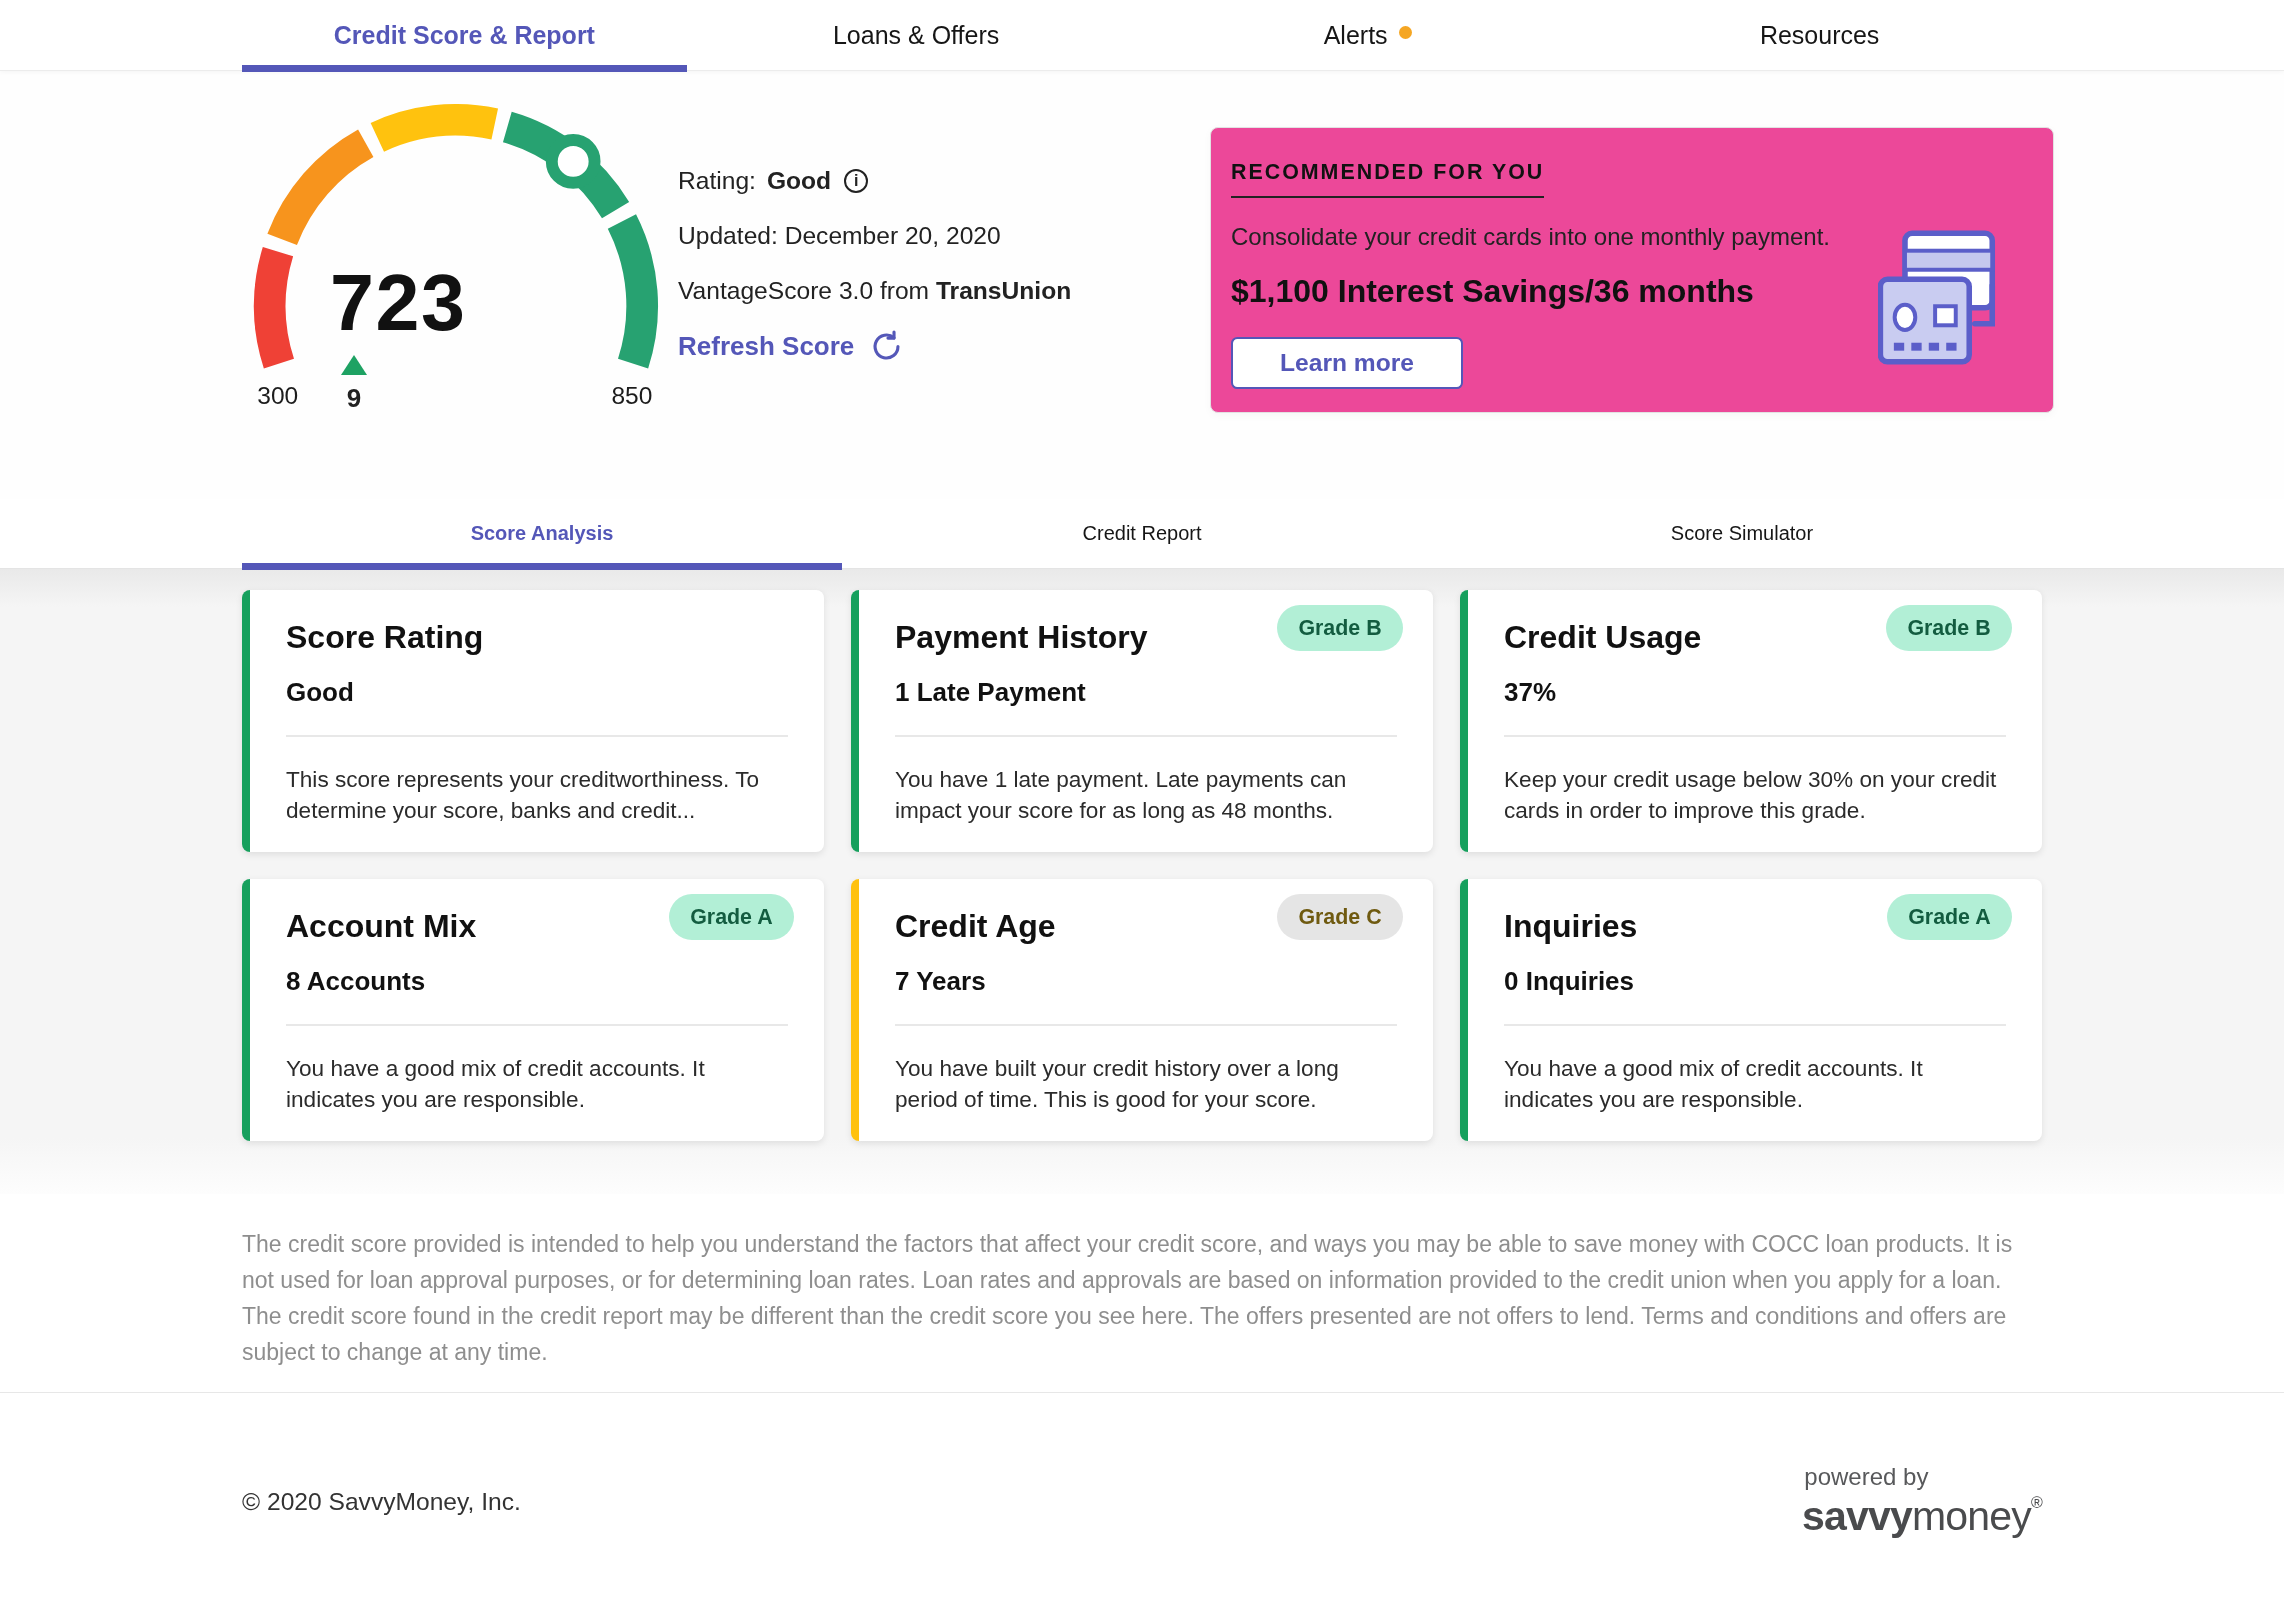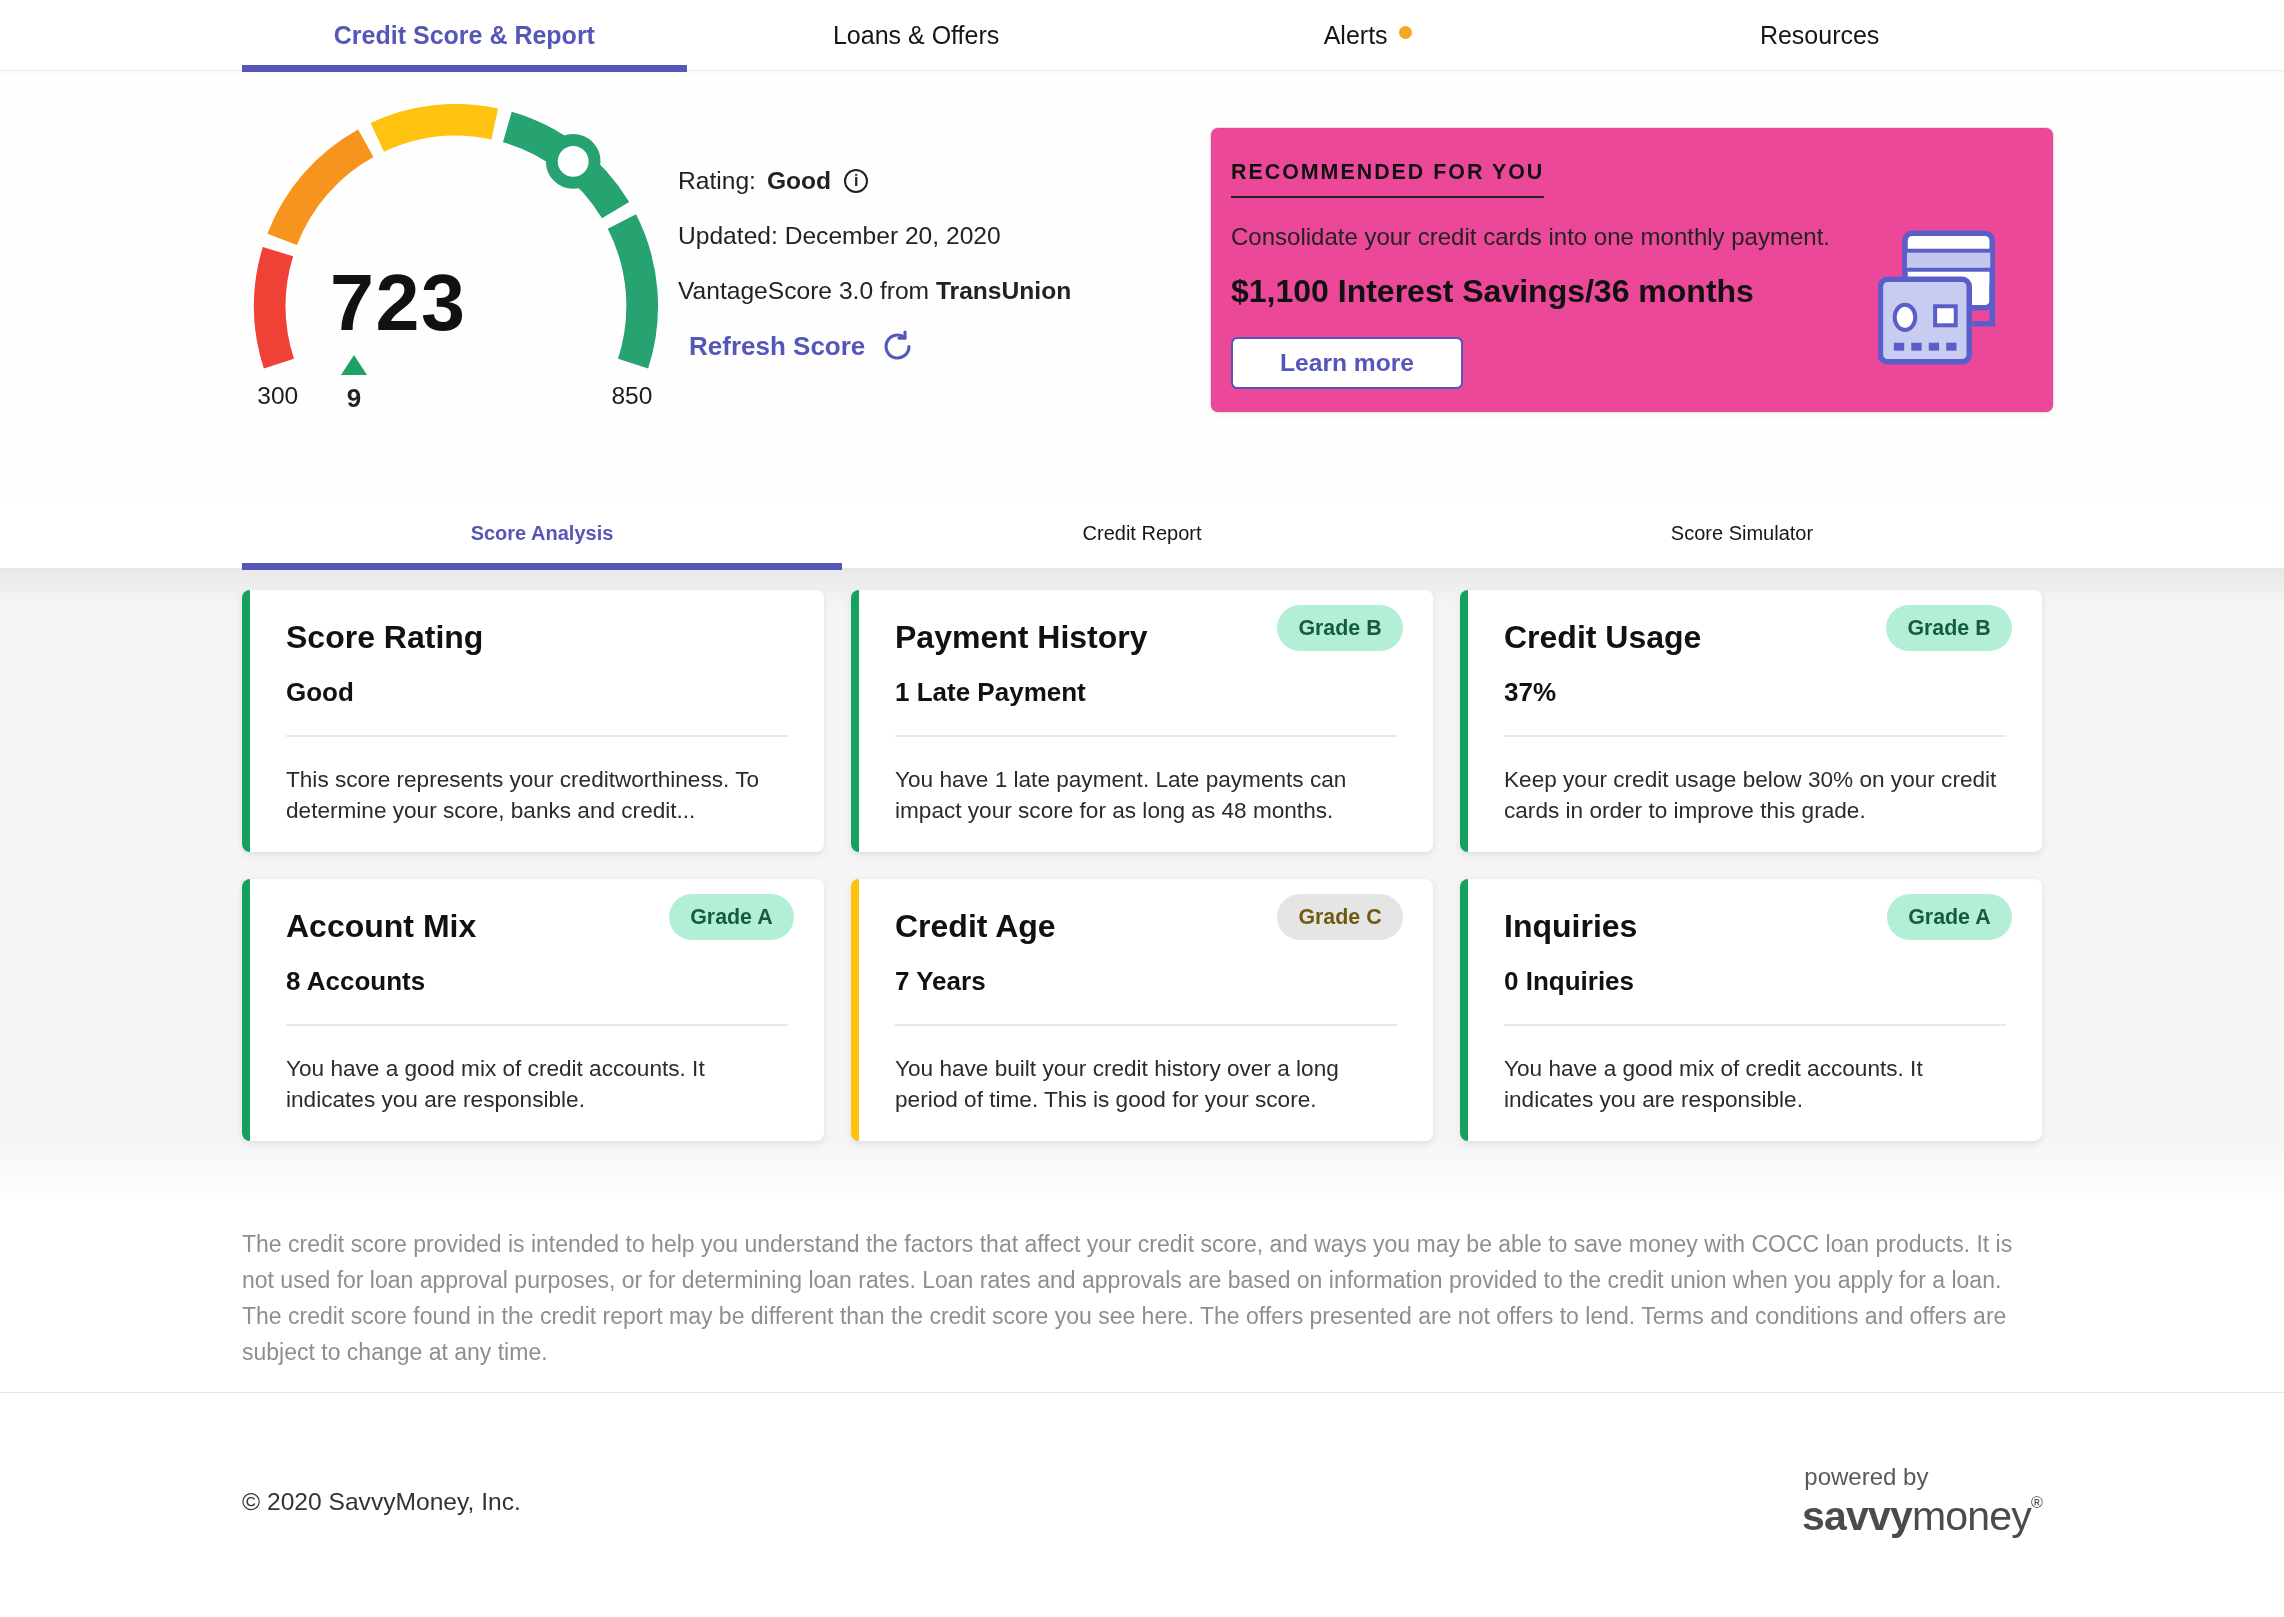--- a/index.html
+++ b/index.html
@@ -24,21 +24,21 @@
   .tri-up { width:0; height:0; border-left:13.5px solid transparent; border-right:13.5px solid transparent; border-bottom:20.6px solid #1ea263; }
   .delta-num { font-size:26px; font-weight:600; color:#222; margin-top:8px; }
 
   .rating-block { position:absolute; left:436px; top:94px; }
   .r-row { font-size:24.6px; color:#222; margin-bottom:23px; display:flex; align-items:center; height:32px; }
   .r-label { margin-right:11px; }
   .r-bold { font-weight:700; }
   .info-icon { width:24.6px; height:24.6px; border:2px solid #222; border-radius:50%; display:inline-flex; align-items:center; justify-content:center; font-size:16px; font-weight:700; margin-left:12.7px; color:#222; }
   .info-icon::after { content:"i"; }
   .vantage b { font-weight:700; }
-  .refresh-link { color:#5457b8; font-weight:700; font-size:26px; display:flex; align-items:center; margin-top:14.3px; cursor:pointer;margin-left:11px; }
+  .refresh-link { color:#5457b8; font-weight:700; font-size:26px; display:flex; align-items:center; margin-top:14.3px; cursor:pointer; }
   .refresh-link svg { margin-left:16px; }
 
   .reco-card { position:absolute; left:920px; top:56px; right:-12px; height:286px; background:#ec4899; border:1.6px solid #e2e2e2; border-radius:8px; box-shadow:0 2.4px 8px rgba(0,0,0,.03); padding:32px 20px;margin-left:48px; }
   .reco-eyebrow { display:inline-block; font-size:21.4px; font-weight:700; letter-spacing:2px; color:#111; border-bottom:2.4px solid #222; padding-bottom:11px; }
   .reco-text { font-size:24px; color:#222; margin-top:25px; }
   .reco-savings { font-size:32px; font-weight:700; color:#111; margin-top:22px; }
   .learn-btn { margin-top:27px; width:232px; height:52px; border:2.4px solid #5457b8; border-radius:6.3px; background:#fff; color:#5457b8; font-size:24.6px; font-weight:700; font-family:"Liberation Sans",sans-serif; cursor:pointer; }
   .cards-icon { position:absolute; right:56px; top:102px; }
 
   

